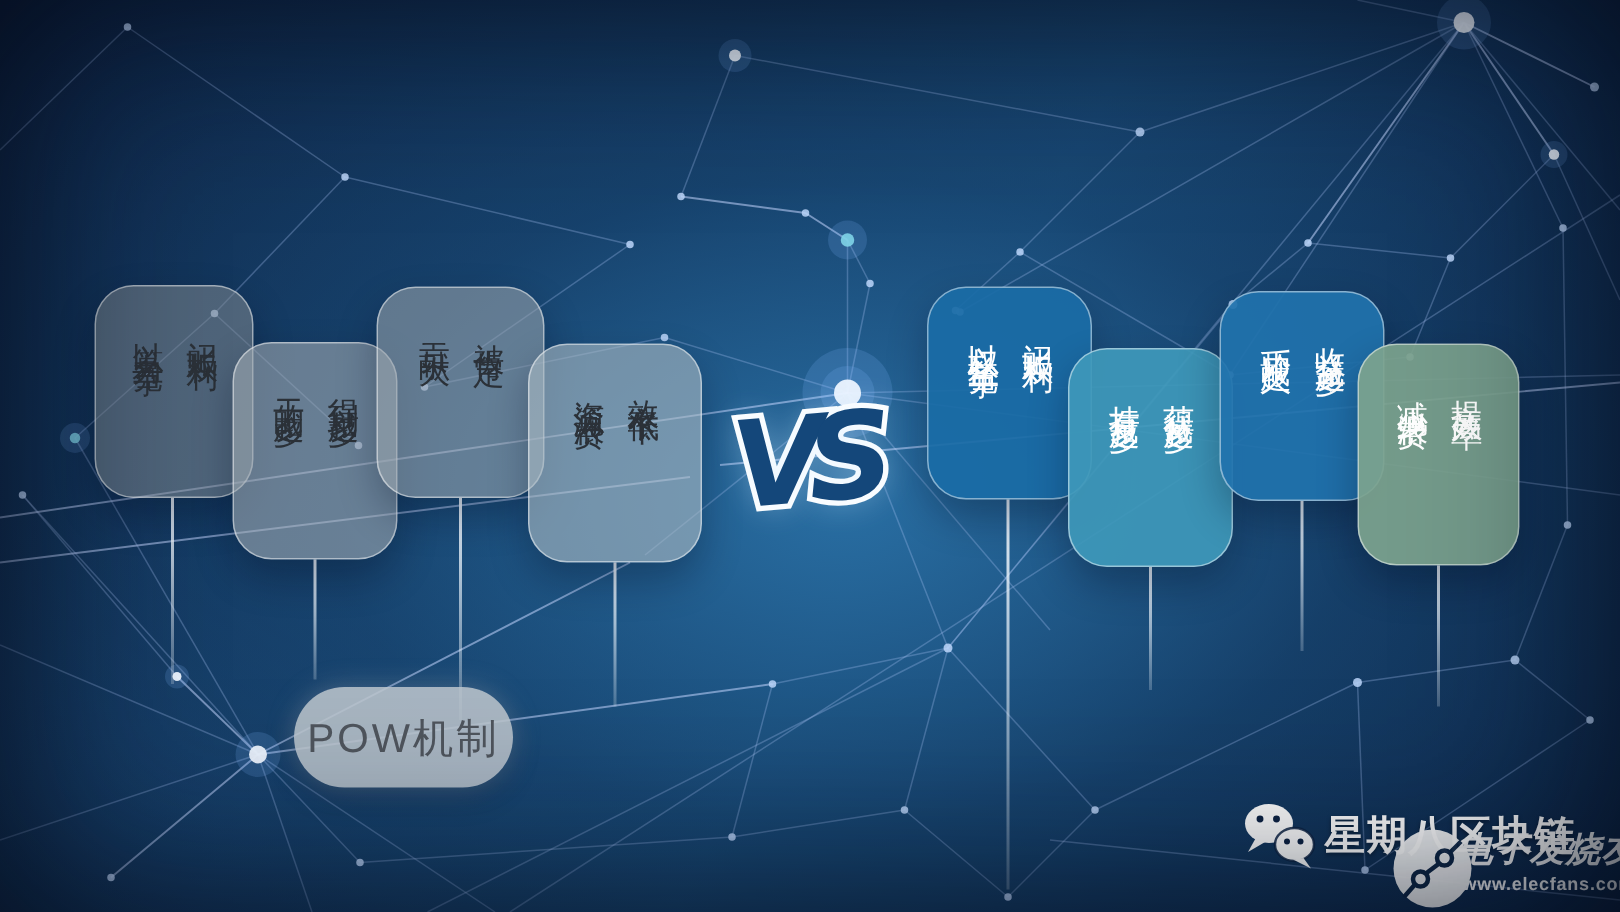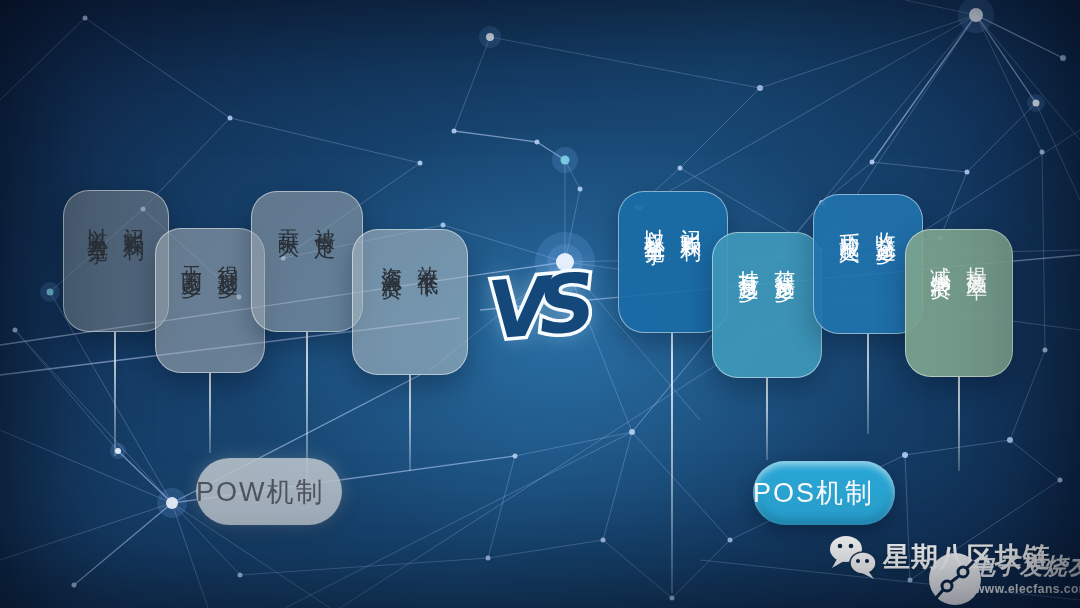--- a/index.html
+++ b/index.html
@@ -43,21 +43,21 @@
     background:linear-gradient(rgba(238,245,252,.95),rgba(238,245,252,.22));}
   .s1{left:114px;top:332px;height:124px;}
   .s2{left:209px;top:373px;height:80px;}
   .s3{left:306px;top:332px;height:148px;}
   .s4{left:409px;top:375px;height:96px;}
   .s5{left:671px;top:333px;height:260px;}
   .s6{left:766px;top:378px;height:82px;}
   .s7{left:867px;top:334px;height:100px;}
   .s8{left:958px;top:377px;height:94px;}
 
-  .pill{position:absolute;display:flex;align-items:center;justify-content:flex-start;
+  .pill{position:absolute;display:flex;align-items:center;justify-content:center;
     font-size:27px;letter-spacing:2px;z-index:20;}
   .pow-pill{left:196px;top:458px;width:146px;height:67px;border-radius:34px;
     box-shadow:0 0 18px rgba(170,185,200,.35), 0 8px 18px rgba(0,10,30,.25);}
   .pos-pill{left:753px;top:461px;width:142px;height:64px;border-radius:32px;color:#fff;
     box-shadow:inset 0 4px 7px rgba(255,255,255,.55), inset 0 -5px 9px rgba(0,60,95,.28), 0 8px 18px rgba(0,10,30,.30);}
 
   .vs-wrap{position:absolute;left:483px;top:256px;width:120px;height:100px;z-index:18;
     display:flex;align-items:center;justify-content:center;transform:rotate(-5deg);}
   .vs-text{font-family:"DejaVu Sans",sans-serif;font-size:80px;font-weight:bold;font-style:italic;
     letter-spacing:-12px;padding-right:14px;color:#14477a;
@@ -271,23 +271,20 @@
     </div>
   </div>
 
   <div class="vs-wrap">
     <span class="vs-text">VS</span>
   </div>
 
   <div class="pill pow-pill" style="background: rgba(188, 197, 205, 0.88); color: rgb(79, 85, 93);">
     <span>POW机制</span>
   </div>
-  <div class="pill pos-pill" style="background: rgb(42, 167, 214); color: rgb(255, 255, 255);">
-    <span>POS机制</span>
-  </div>
 
   <div class="wechat-row">
     <svg width="50" height="46" viewBox="0 0 50 46">
       <ellipse cx="18" cy="15" rx="16" ry="13" fill="#ffffff"></ellipse>
       <polygon points="9,25 4,34 16,27" fill="#ffffff"></polygon>
       <circle cx="12" cy="12" r="2.3" fill="#0d2344"></circle>
         <circle cx="23" cy="12" r="2.3" fill="#0d2344"></circle>
       <ellipse cx="35" cy="29" rx="13" ry="11" fill="#ffffff" stroke="rgba(13,35,68,0.85)" stroke-width="1.6"></ellipse>
       <polygon points="41,38 46,45 34,39" fill="#ffffff"></polygon>
       <circle cx="30" cy="27" r="2" fill="#0d2344"></circle>

